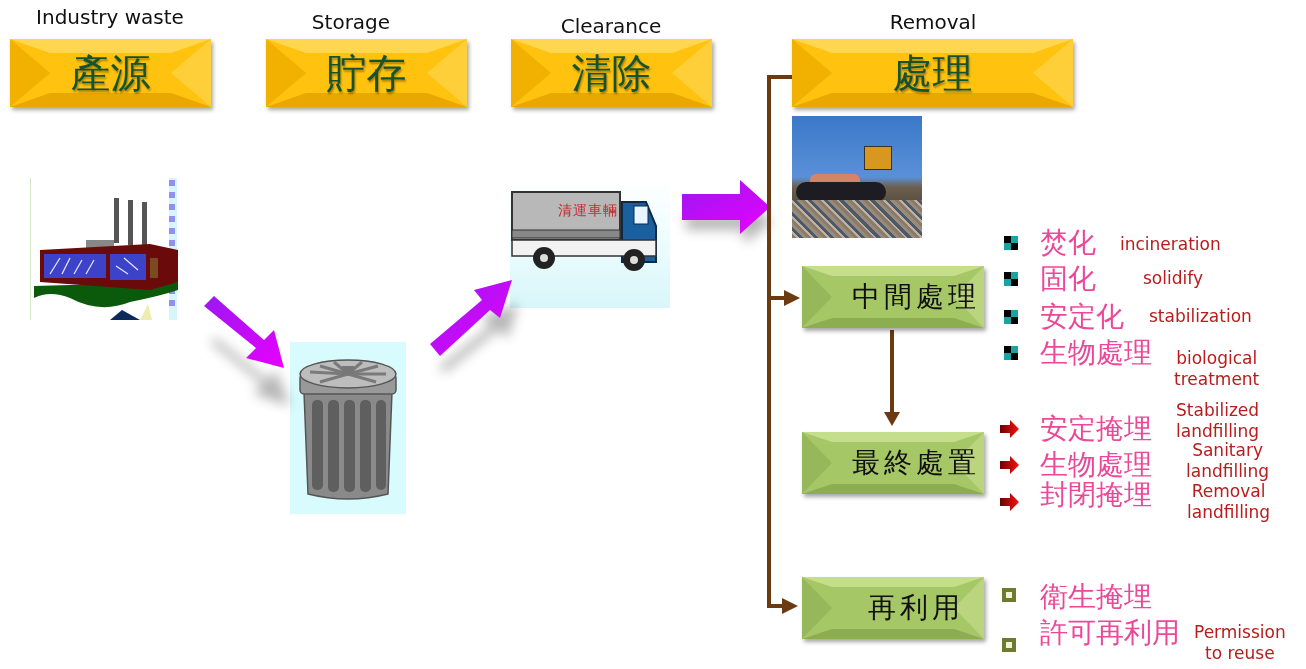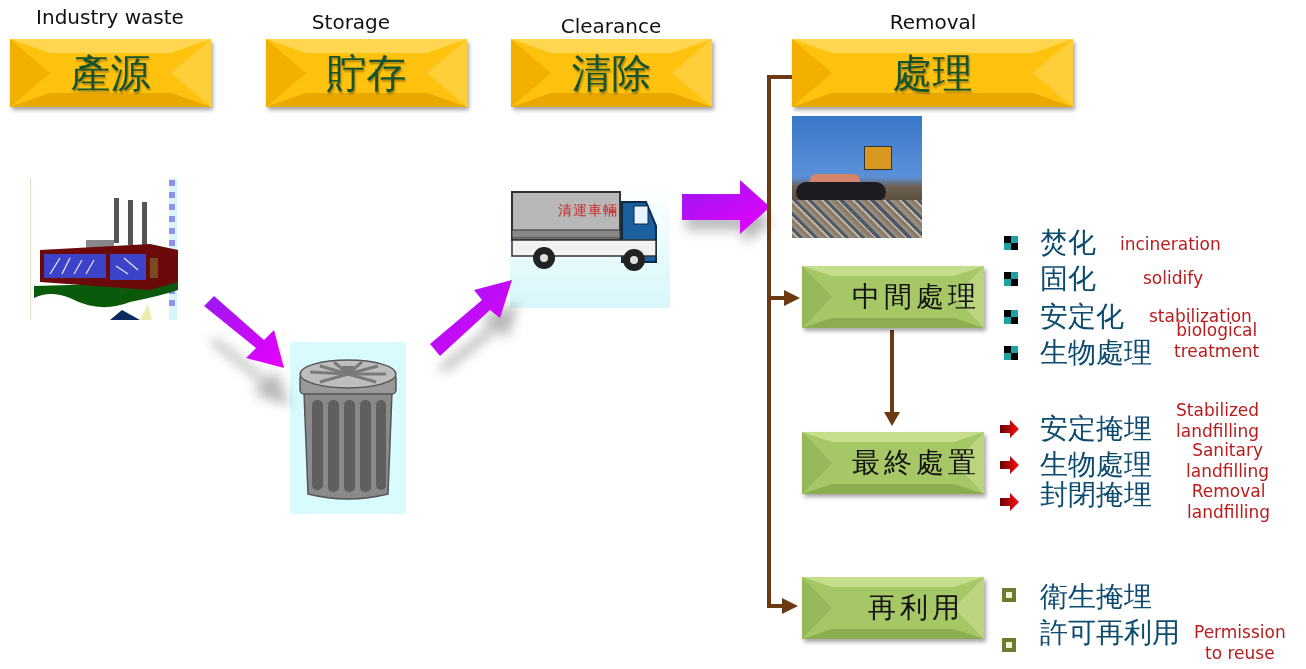--- a/index.html
+++ b/index.html
@@ -38,21 +38,21 @@
               border-left:30px solid transparent; border-right:30px solid transparent;
               border-bottom:10px solid #8DAE50; }
   .green-box .bev-left { position:absolute; left:0; top:0; bottom:0; width:0;
               border-top:31px solid transparent; border-bottom:31px solid transparent;
               border-left:30px solid #96B85A; }
   .green-box .bev-right { position:absolute; right:0; top:0; bottom:0; width:0;
               border-top:31px solid transparent; border-bottom:31px solid transparent;
               border-right:30px solid #BAD57E; }
   .green-box .txt { position:absolute; inset:0; display:flex; align-items:center; justify-content:center;
               font-size:28px; letter-spacing:4px; color:#111; font-family:"DejaVu Serif", serif;padding-left:46px; }
-  .item-zh { font-size:28px; color:#0c4a6e; font-family:"DejaVu Sans", sans-serif; font-weight:300; white-space:nowrap; }
+  .item-zh { font-size:28px; color:#ec4899; font-family:"DejaVu Sans", sans-serif; font-weight:300; white-space:nowrap; }
   .item-en { font-size:17px; color:#b91c1c; text-align:center; line-height:21px; white-space:nowrap; position:absolute; }
 
   .bullet-check { width:14px; height:14px; display:grid; grid-template-columns:1fr 1fr; grid-template-rows:1fr 1fr; }
   .bullet-check span:nth-child(1){background:#000;}
   .bullet-check span:nth-child(2){background:#1BA3A3;}
   .bullet-check span:nth-child(3){background:#1BA3A3;}
   .bullet-check span:nth-child(4){background:#000;}
 
   .bullet-olive { width:14px; height:14px; background:#6E7A2E; position:relative; }
   .bullet-olive::after { content:""; position:absolute; left:4px; top:4px; width:6px; height:6px; background:#F2F2D8; }
@@ -264,21 +264,21 @@
   <div class="item-zh abs" style="left:36px; top:74px;">安定化</div>
   <div class="item-en" style="left:145px; top:82px;">stabilization</div>
 
   <div class="bullet-check abs" style="left:0; top:122px;">
       <span></span>
       <span></span>
       <span></span>
       <span></span>
     </div>
   <div class="item-zh abs" style="left:36px; top:110px;">生物處理</div>
-  <div class="item-en" style="left:170px; top:96px;">
+  <div class="item-en" style="left:170px; top:124px;">
     <div>biological</div>
     <div>treatment</div>
   </div>
 </div>
 
 <div class="abs" style="left:1000px; top:398px; width:306px; height:130px;">
   <svg class="abs" style="left:0; top:21px;" width="20" height="20" viewBox="0 0 20 20">
     <defs>
         <linearGradient id="rg" x1="0" x2="1">
           <stop offset="0" stop-color="#6a0000"></stop>

